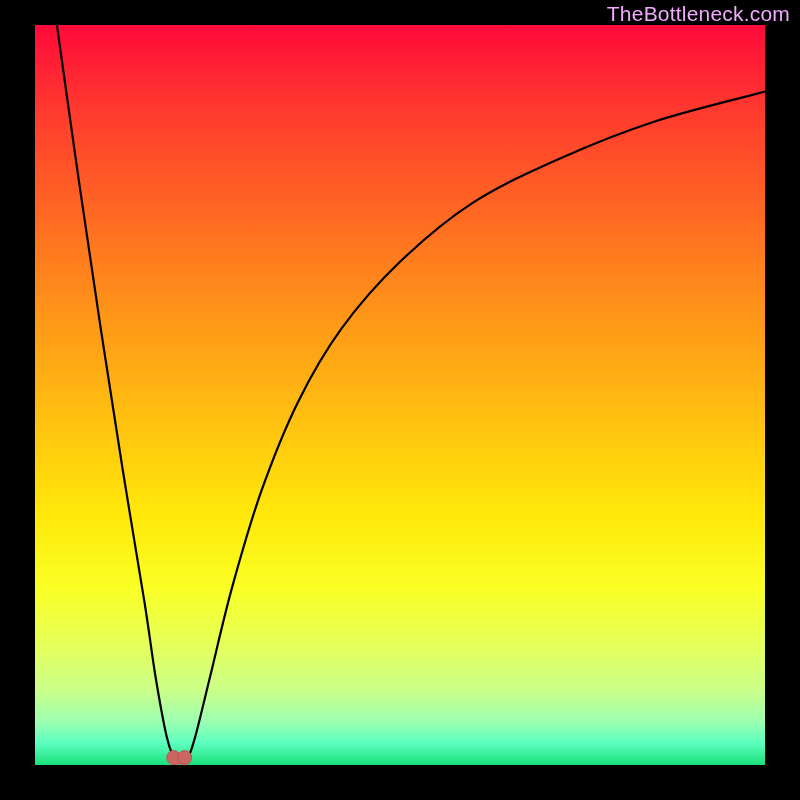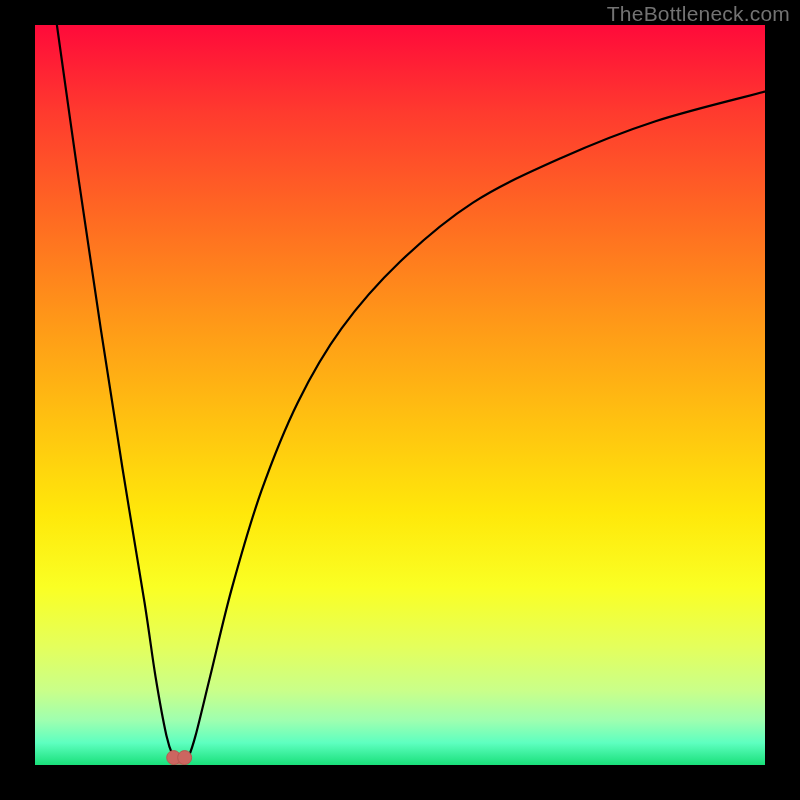--- a/index.html
+++ b/index.html
@@ -43,21 +43,21 @@
     top: 0;
     width: 730px;
     height: 740px;
   }
   .watermark {
     position: absolute;
     top: 2px;
     right: 10px;
     font-family: Arial, Helvetica, sans-serif;
     font-size: 21px;
-    color: #737373;
+    color: #f0abfc;
     font-weight: 500;
     letter-spacing: 0.2px;
   }
 </style>
 </head>
 <body>
 
 <div class="frame">
   <div class="plot-area">
     <svg class="curve" viewBox="0 0 730 740" preserveAspectRatio="none">

